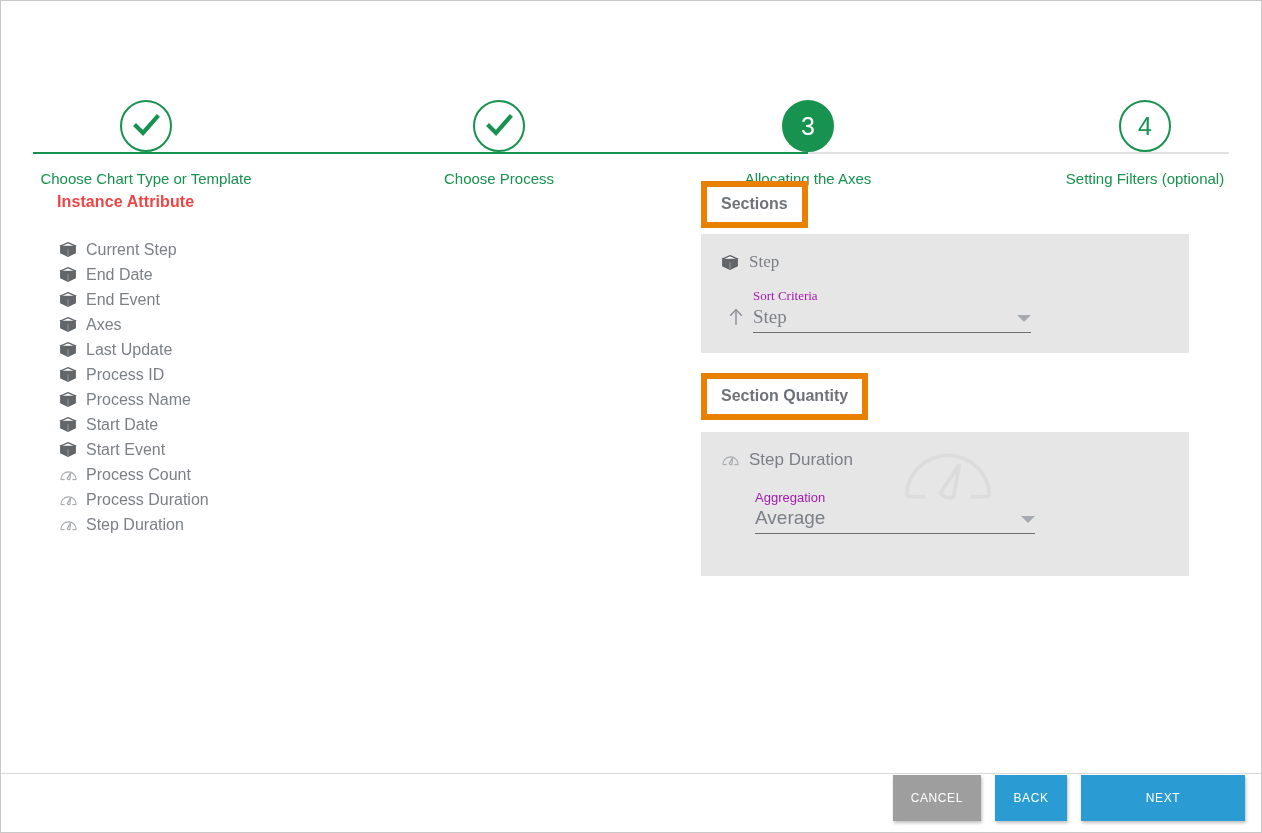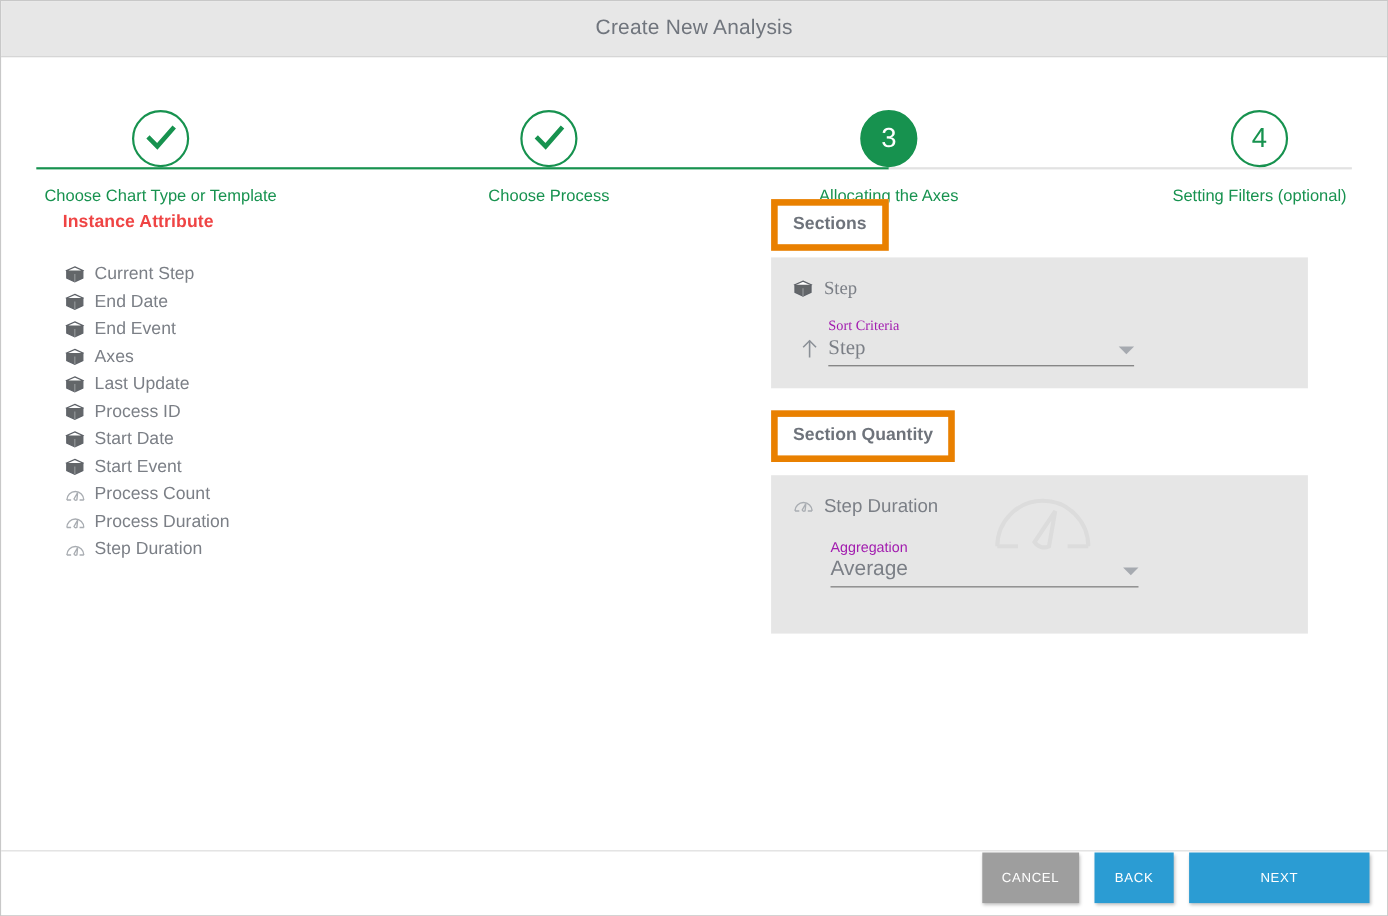--- a/index.html
+++ b/index.html
@@ -274,23 +274,20 @@
   }
   .btn.grey { background: #9e9e9e; }
   .btn.blue { background: #2b9cd3; }
   .btn.wide { width: 164px; }
 </style>
 </head>
 <body>
 
 <div id="app">
 
-  <div class="titlebar">
-    <div class="title">Create New Analysis</div>
-  </div>
 
   <div class="stepper">
     <div class="step-line done" style="left:32px; width:775px;"></div>
     <div class="step-line todo" style="left:807px; width:421px;"></div>
 
     <div class="step state-done" style="left:145px;">
       <div class="circle">
         <svg class="check" viewBox="0 0 30 30">
           <path d="M5 15 L12 22 L26 6" fill="none" stroke="#17924f" stroke-width="4.2" stroke-linecap="square"></path>
         </svg>
@@ -397,20 +394,32 @@
               <g fill="none" stroke="#5e6268" stroke-width="1.3">
                 <path d="M11 2.4 L19 6 L11 9.6 L3 6 Z" fill="#ffffff"></path>
                 <path d="M3 6 L3 13.6 L11 17.4 L19 13.6 L19 6" fill="#636669"></path>
                 <path d="M11 9.6 L11 17.4" stroke="#8f9296"></path>
               </g>
             </svg>
         </span>
         <span class="name">Process ID</span>
       </li>
 
+      <li class="attr-item">
+        <span class="ico">
+          <svg viewBox="0 0 22 20" width="20" height="19">
+              <g fill="none" stroke="#5e6268" stroke-width="1.3">
+                <path d="M11 2.4 L19 6 L11 9.6 L3 6 Z" fill="#ffffff"></path>
+                <path d="M3 6 L3 13.6 L11 17.4 L19 13.6 L19 6" fill="#636669"></path>
+                <path d="M11 9.6 L11 17.4" stroke="#8f9296"></path>
+              </g>
+            </svg>
+        </span>
+        <span class="name">Process Name</span>
+      </li>
 
       <li class="attr-item">
         <span class="ico">
           <svg viewBox="0 0 22 20" width="20" height="19">
               <g fill="none" stroke="#5e6268" stroke-width="1.3">
                 <path d="M11 2.4 L19 6 L11 9.6 L3 6 Z" fill="#ffffff"></path>
                 <path d="M3 6 L3 13.6 L11 17.4 L19 13.6 L19 6" fill="#636669"></path>
                 <path d="M11 9.6 L11 17.4" stroke="#8f9296"></path>
               </g>
             </svg>

